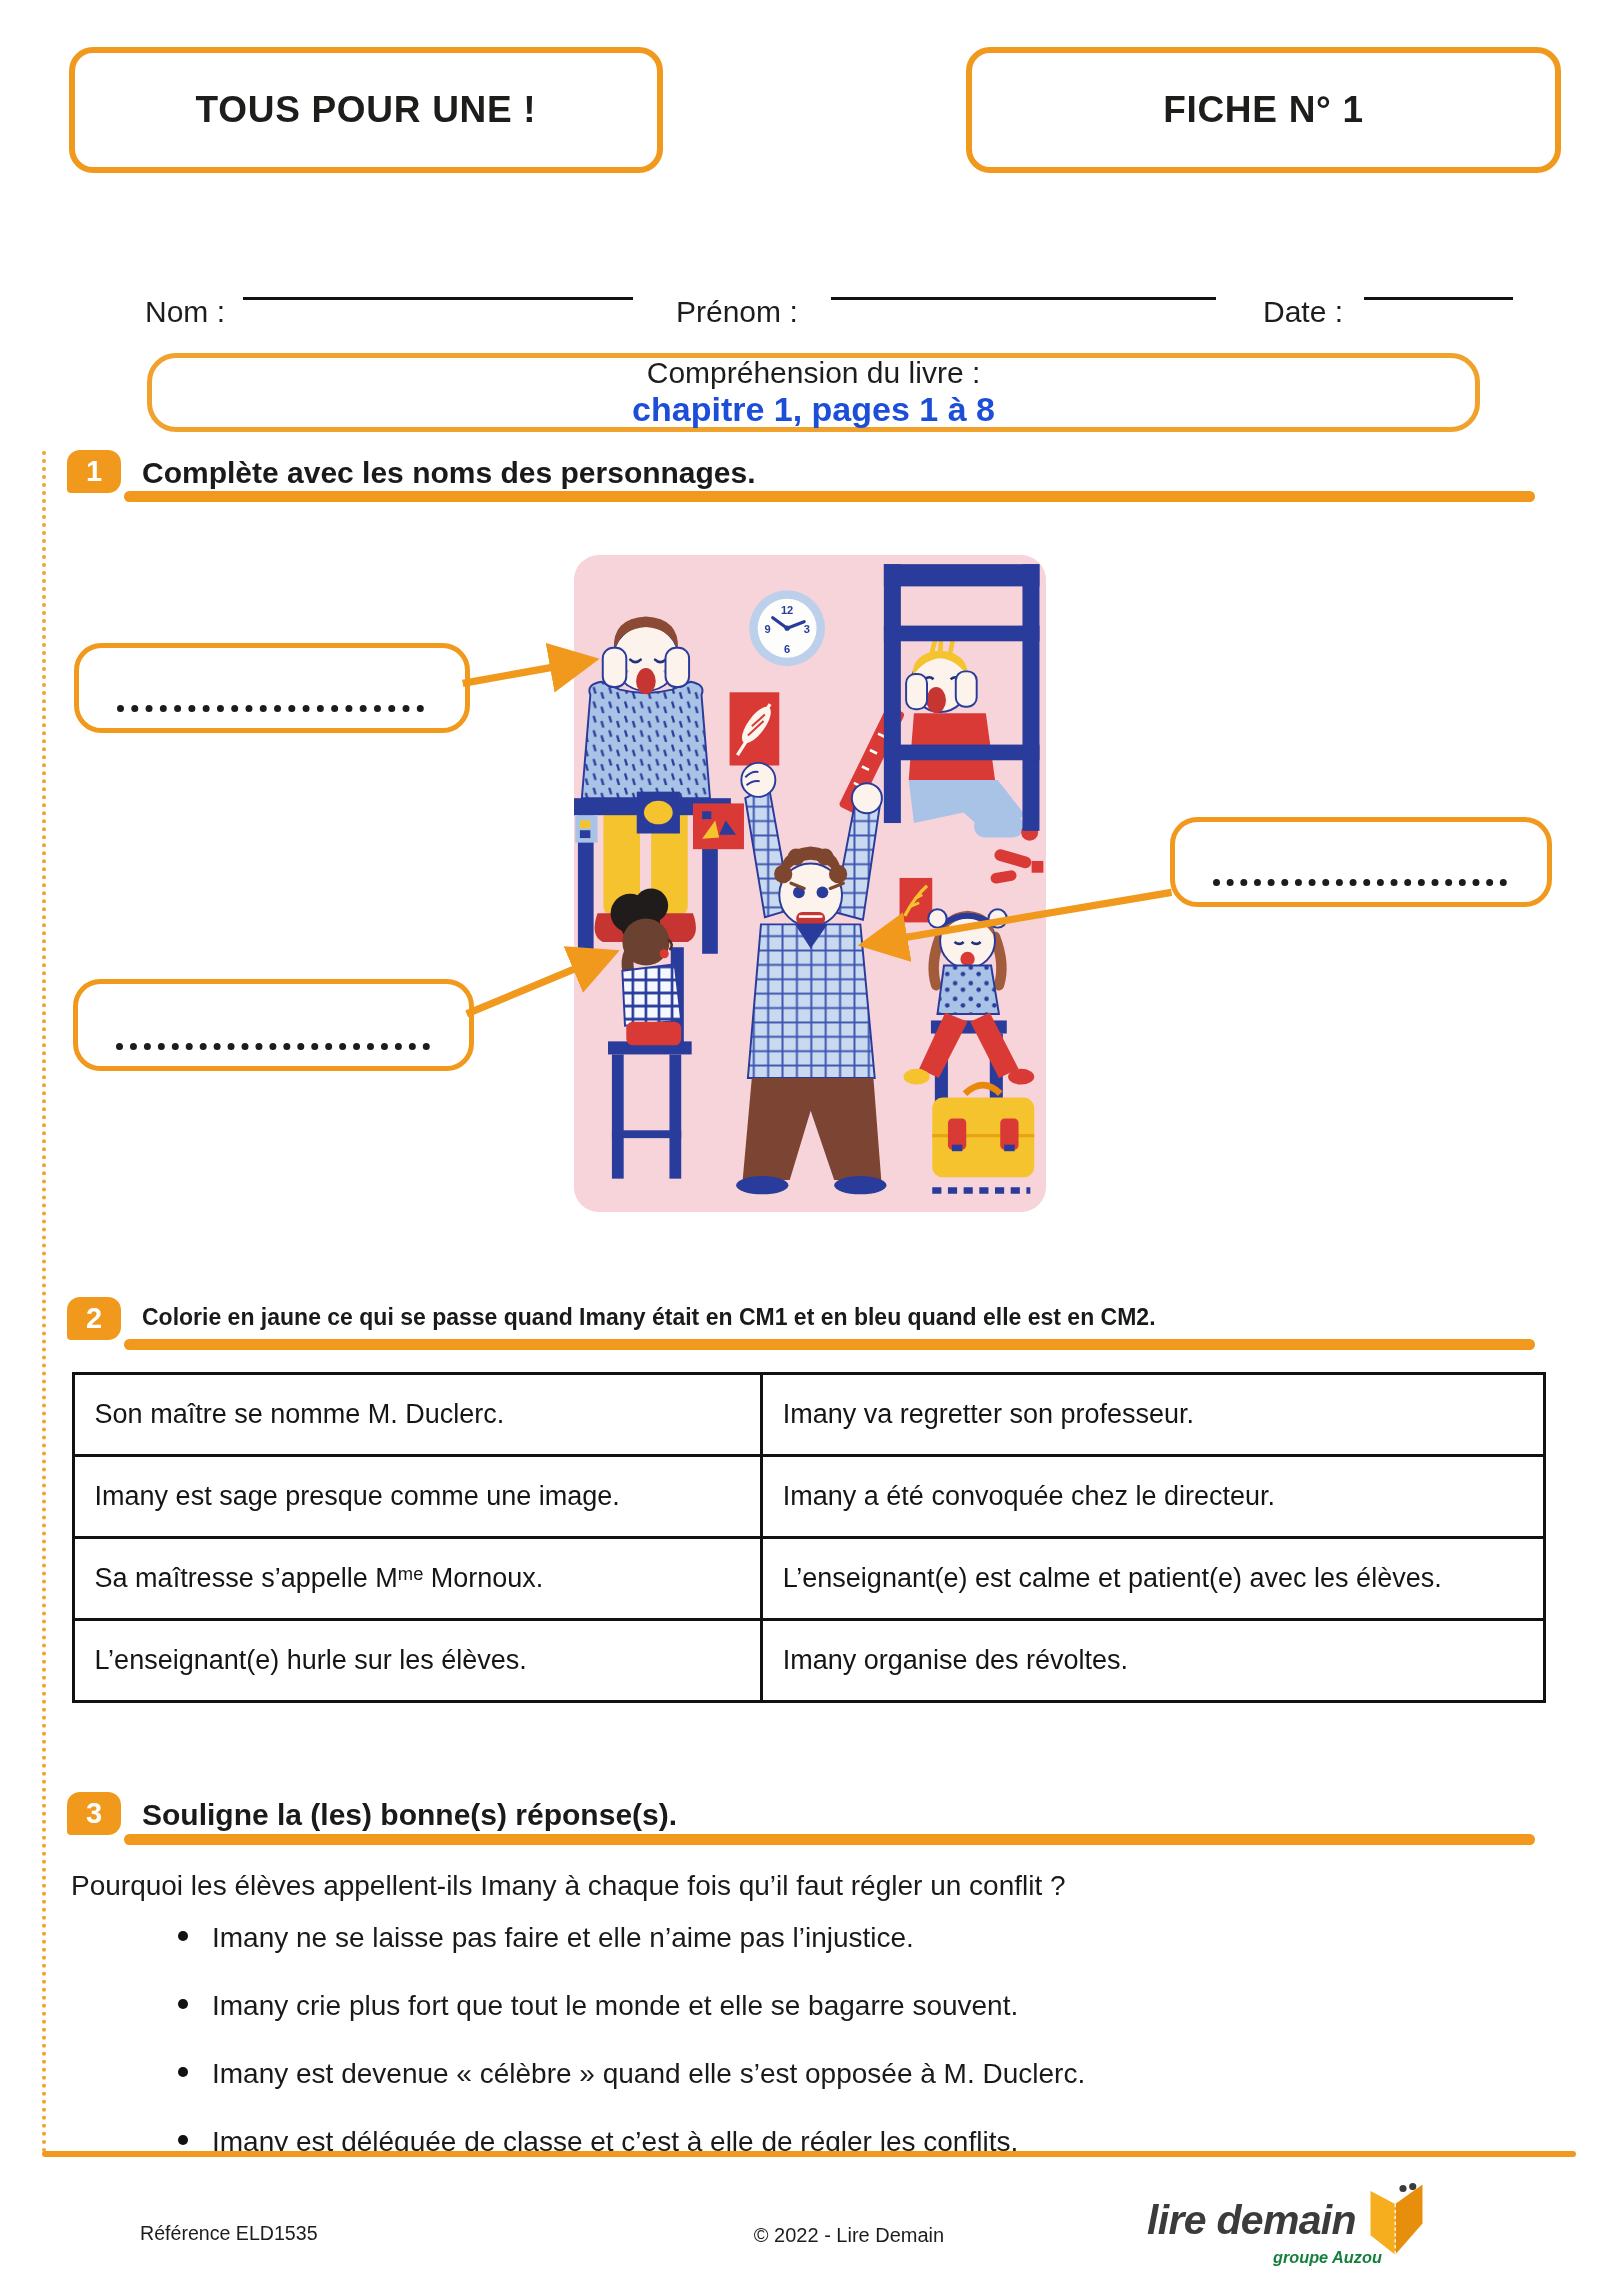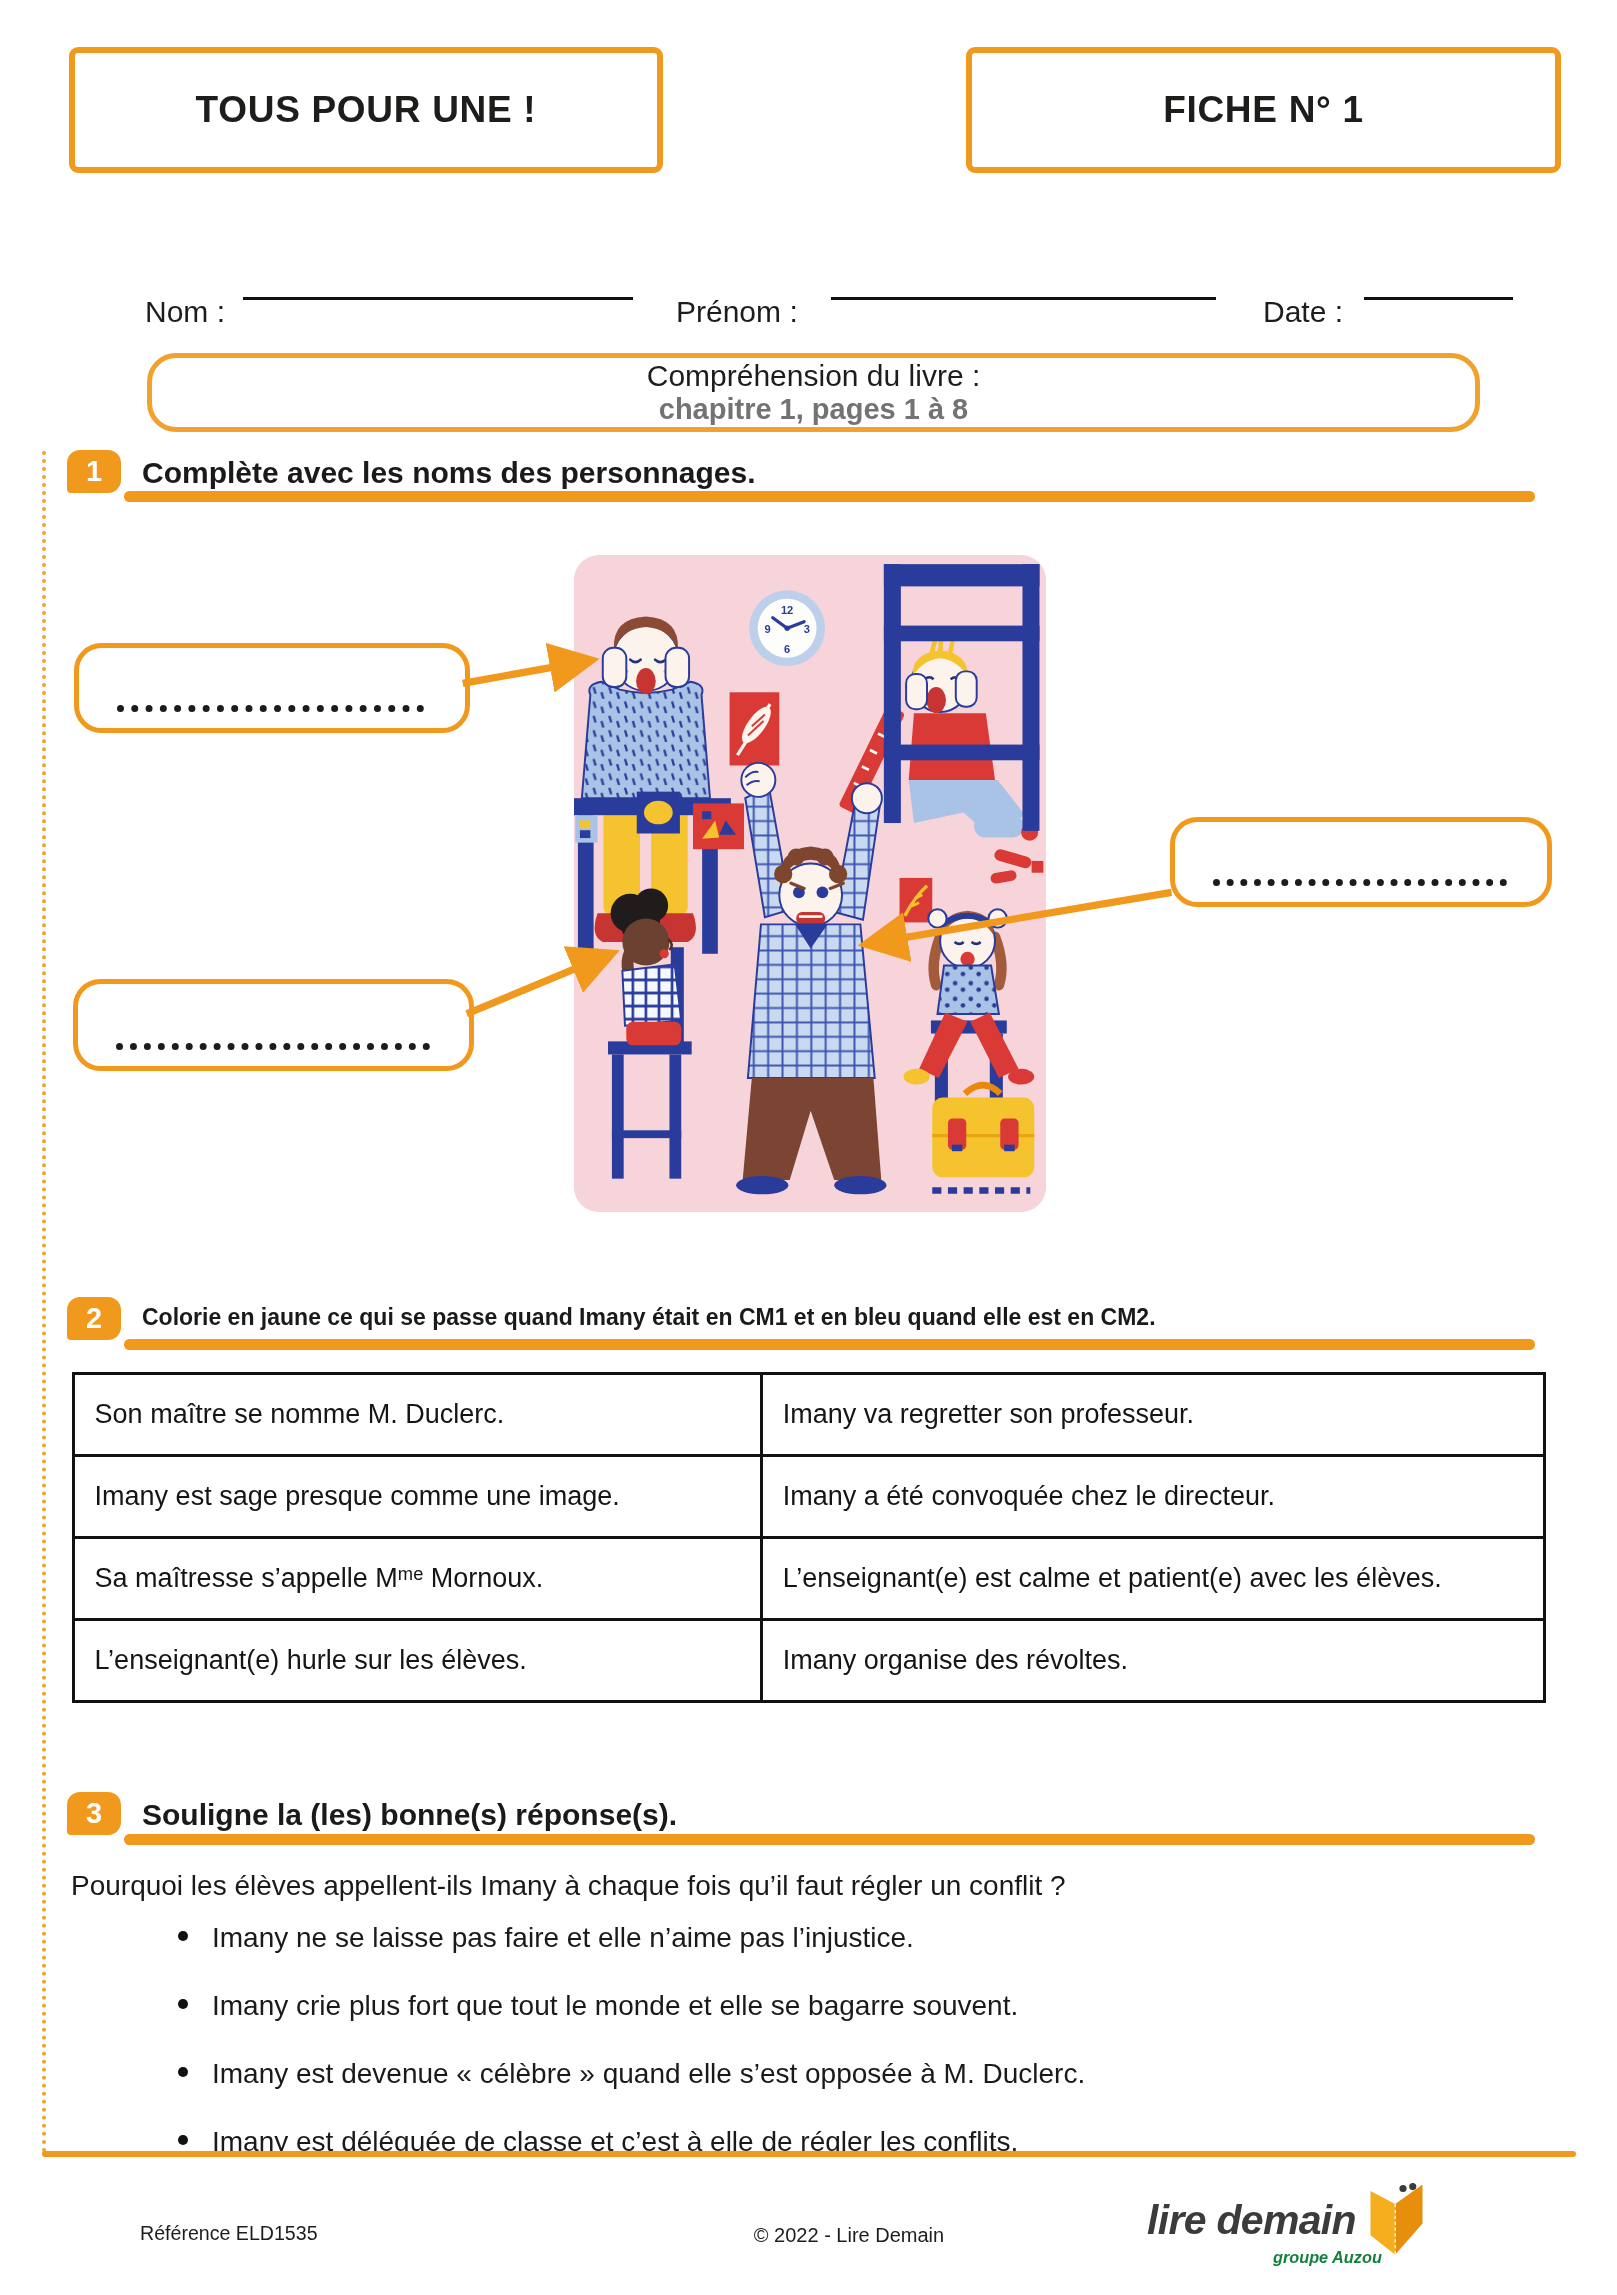--- a/index.html
+++ b/index.html
@@ -1,34 +1,34 @@
 <!DOCTYPE html>
 <html style="font-size:10.5px"><head>
 <meta charset="utf-8">
 <style>
   html,body{margin:0;padding:0;background:#fff;}
   .page{position:relative;width:1618px;height:2295px;background:#ffffff;overflow:hidden;
         font-family:"Liberation Sans","DejaVu Sans",sans-serif;color:#1a1a1a;}
 
   
-  .hbox{position:absolute;border:6.5px solid #F0991C;border-radius:9px;background:#fff;
+  .hbox{position:absolute;border:6.5px solid #F0991C;border-radius:24px;background:#fff;
         display:flex;align-items:center;justify-content:center;}
   .hbox span{font-size:37px;font-weight:800;letter-spacing:0.7px;color:#1d1d1b;}
   .hbox-left{left:69px;top:47px;width:582px;height:114px;}
   .hbox-right{left:966px;top:47px;width:583px;height:114px;}
 
   
   .flabel{position:absolute;font-size:30px;color:#1d1d1b;text-align:right;}
   .fline{position:absolute;border-bottom:3.9px solid #111;}
 
   
   .subbox{position:absolute;left:147px;top:353px;width:1323px;height:69px;border:5.2px solid #F0A22C;
           border-radius:29px;display:flex;align-items:center;justify-content:center;background:#fff;flex-direction:column;}
   .subbox .n{font-size:30px;color:#1d1d1b;}
-  .subbox .b{font-size:29px;font-weight:bold;color:#737373;}
+  .subbox .b{font-size:34px;font-weight:bold;color:#1d4ed8;}
 
   
   .badge{position:absolute;width:54px;height:43px;background:#F0991C;border-radius:13px 13px 13px 3.9px;
          color:#fff;font-size:29px;font-weight:bold;display:flex;align-items:center;justify-content:center;}
   .sec-title{position:absolute;font-weight:bold;color:#1a1a1a;white-space:nowrap;}
   .secbar{position:absolute;left:124px;width:1411px;height:10.5px;background:#F0991C;border-radius:5.2px;}
   .dashed-left{position:absolute;left:42px;top:451px;height:1703px;width:0;border-left:4.6px dotted #F0A22C;}
 
   
   .ansbox{position:absolute;border:5.9px solid #F0991C;border-radius:27.4px;background:#fff;}

